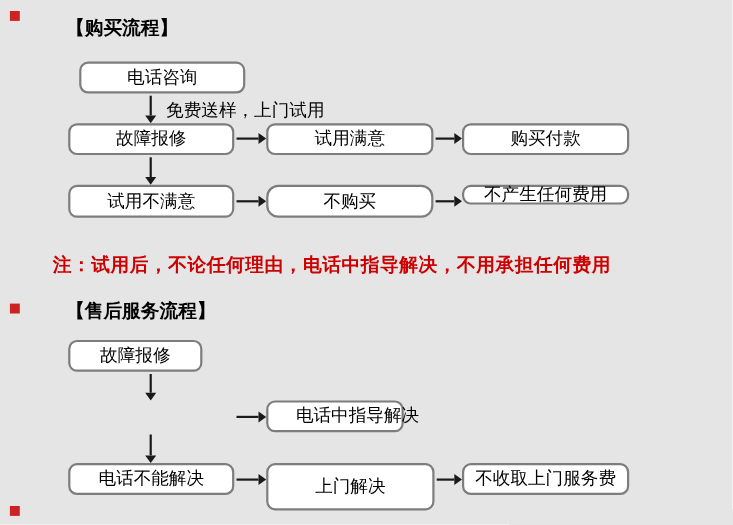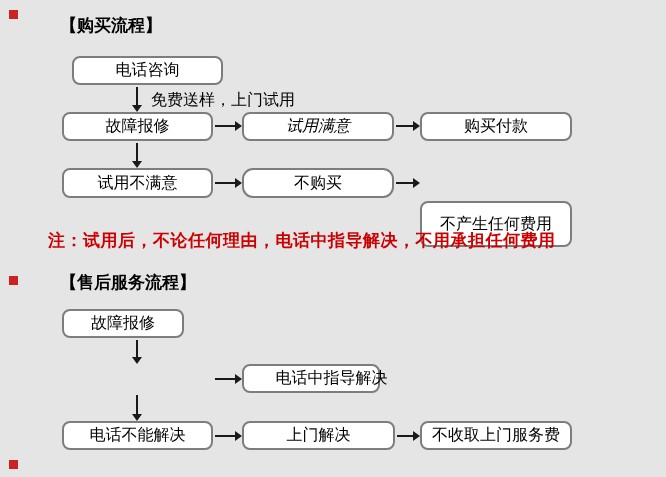--- a/index.html
+++ b/index.html
@@ -61,21 +61,21 @@
     <i class="ln"></i>
     <b class="hd"></b>
   </div>
   <div class="flabel" style="left:151px;top:90px;">免费送样，上门试用</div>
 
   <div class="fbox" style="left:62px;top:112px;width:151px;height:29px;">故障报修</div>
   <div class="arrow right" style="left:215px;top:121px;width:27px;">
     <i class="ln"></i>
     <b class="hd"></b>
   </div>
-  <div class="fbox" style="left:242px;top:112px;width:152px;height:29px;font-style:italic;">试用满意</div>
+  <div class="fbox" style="left:242px;top:112px;width:152px;height:29px;">试用满意</div>
   <div class="arrow right" style="left:396px;top:121px;width:24px;">
     <i class="ln"></i>
     <b class="hd"></b>
   </div>
   <div class="fbox" style="left:420px;top:112px;width:152px;height:29px;">购买付款</div>
 
   <div class="arrow down" style="left:132px;top:143px;height:25px;">
     <i class="ln"></i>
     <b class="hd"></b>
   </div>
@@ -83,49 +83,49 @@
   <div class="fbox" style="left:62px;top:168px;width:151px;height:30px;">试用不满意</div>
   <div class="arrow right" style="left:215px;top:178px;width:27px;">
     <i class="ln"></i>
     <b class="hd"></b>
   </div>
   <div class="fbox" style="left:242px;top:168px;width:152px;height:30px;border-radius:11px;">不购买</div>
   <div class="arrow right" style="left:396px;top:178px;width:24px;">
     <i class="ln"></i>
     <b class="hd"></b>
   </div>
-  <div class="fbox" style="left:420px;top:168px;width:152px;height:46px;margin-top:33px;">不产生任何费用</div>
+  <div class="fbox" style="left:420px;top:168px;width:152px;height:18px;">不产生任何费用</div>
 
   <div class="note" style="left:48px;top:229px;">注：试用后，不论任何理由，电话中指导解决，不用承担任何费用</div>
 
   <div class="heading" style="left:60px;top:271px;">【售后服务流程】</div>
 
   <div class="fbox" style="left:62px;top:309px;width:122px;height:29px;">故障报修</div>
 
   <div class="arrow down" style="left:132px;top:340px;height:24px;">
     <i class="ln"></i>
     <b class="hd"></b>
   </div>
 
   <div class="arrow right" style="left:215px;top:374px;width:27px;">
     <i class="ln"></i>
     <b class="hd"></b>
   </div>
-  <div class="fbox" style="left:242px;top:364px;width:138px;height:29px;padding-left:41px;">电话中指导解决</div>
+  <div class="fbox" style="left:242px;top:364px;width:125px;height:29px;padding-left:41px;">电话中指导解决</div>
 
   <div class="arrow down" style="left:132px;top:395px;height:26px;">
     <i class="ln"></i>
     <b class="hd"></b>
   </div>
 
   <div class="fbox" style="left:62px;top:421px;width:151px;height:29px;">电话不能解决</div>
   <div class="arrow right" style="left:215px;top:431px;width:27px;">
     <i class="ln"></i>
     <b class="hd"></b>
   </div>
-  <div class="fbox" style="left:242px;top:421px;width:153px;height:29px;">上门解决</div>
+  <div class="fbox" style="left:242px;top:421px;width:153px;height:43px;">上门解决</div>
   <div class="arrow right" style="left:397px;top:431px;width:23px;">
     <i class="ln"></i>
     <b class="hd"></b>
   </div>
   <div class="fbox" style="left:420px;top:421px;width:152px;height:29px;">不收取上门服务费</div>
 
 </div>
 
 </body></html>

